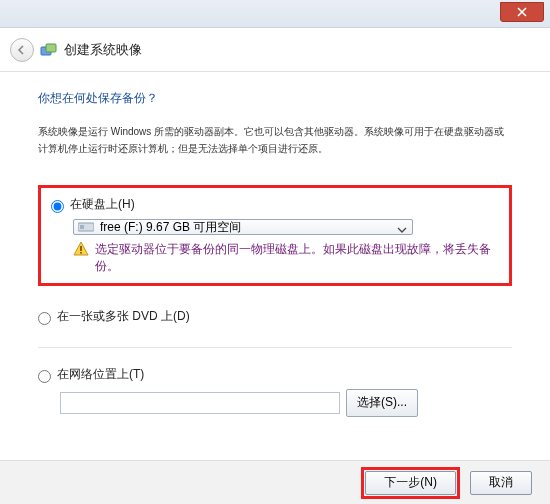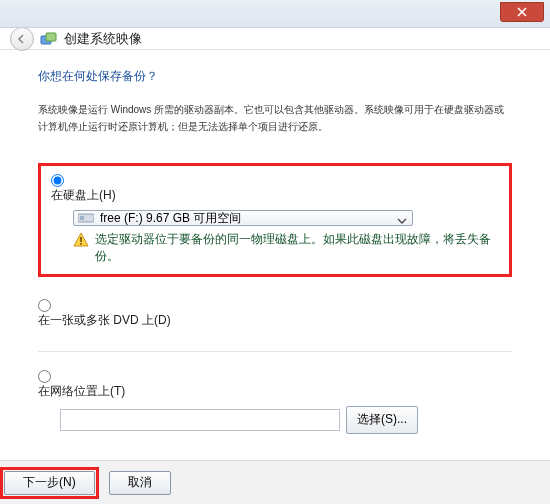--- a/index.html
+++ b/index.html
@@ -28,21 +28,21 @@
     height: 20px;
     background: #c94a3b;
     border: 1px solid #a43529;
     border-radius: 0 0 3px 3px;
     display: flex;
     align-items: center;
     justify-content: center;
   }
   .close-btn svg { width: 10px; height: 10px; }
   .header {
-    height: 22px;
+    height: 44px;
     display: flex;
     align-items: center;
     padding: 0 10px;
     border-bottom: 1px solid #e0e0e0;
   }
   .back-circle {
     width: 24px; height: 24px;
     border-radius: 50%;
     border: 1px solid #bbb;
     background: linear-gradient(#fcfcfc,#e8e8e8);
@@ -70,23 +70,22 @@
     line-height: 1.7;
     margin-bottom: 28px;
   }
   .highlight-box {
     border: 3px solid #e22;
     padding: 8px 10px 8px 10px;
     margin-bottom: 22px;
   }
   .radio-row {
     display: flex;
-    align-items: flex-start;
+    align-items: flex-end;
     margin-bottom: 6px;
-    flex-direction: column;
   }
   .radio-row input[type=radio] { margin: 0 6px 0 0; }
   .radio-label { color: #222; }
   .combo {
     display: flex;
     align-items: center;
     width: 340px;
     height: 16px;
     border: 1px solid #9aa7b8;
     background: linear-gradient(#fdfdfd,#eef1f5);
@@ -108,21 +107,21 @@
   .warn-row {
     display: flex;
     align-items: flex-start;
     margin-left: 22px;
     gap: 6px;
   }
   .warn-icon {
     width: 16px; height: 16px;
     flex: none;
   }
-  .warn-text { color: #14532d; line-height: 1.4; font-family: Liberation Mono, monospace; }
+  .warn-text { color: #701a75; line-height: 1.4; }
   .section {
     margin-bottom: 22px;
   }
   .divider {
     border-top: 1px solid #e5e5e5;
     margin: 18px 0;
   }
   .net-row {
     display: flex;
     align-items: center;
@@ -153,20 +152,21 @@
   .footer {
     position: absolute;
     bottom: 0;
     left: 0;
     right: 0;
     height: 44px;
     border-top: 1px solid #ddd;
     background: #f2f2f2;
     display: flex;
     align-items: center;
+    justify-content: flex-end;
     padding-right: 18px;
     gap: 10px;
   }
   .btn-primary-wrap {
     border: 3px solid #e22;
     padding: 1px;
     display: inline-flex;
   }
   .btn-footer {
     height: 24px;

